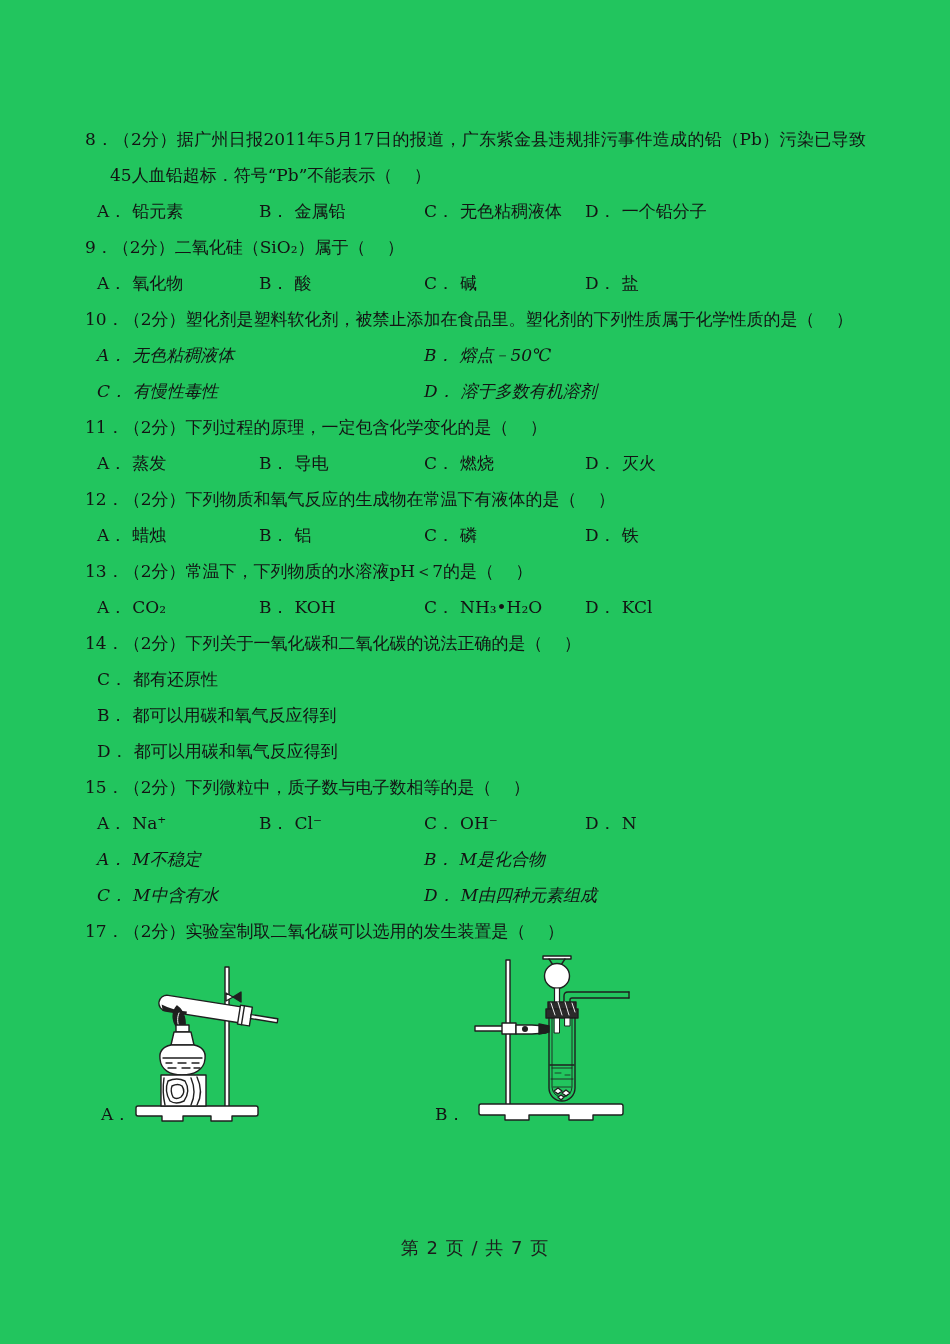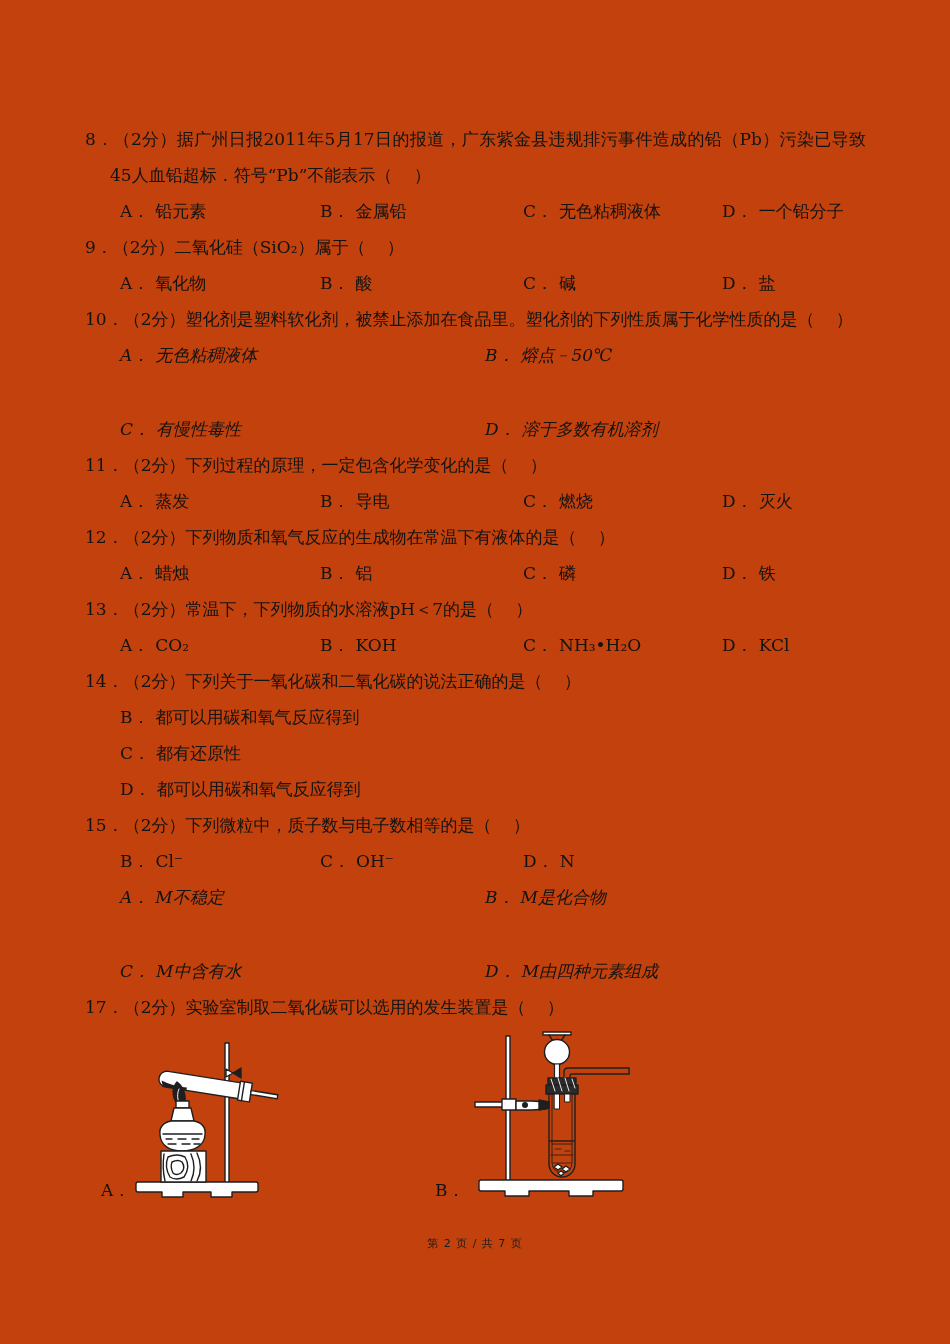--- a/index.html
+++ b/index.html
@@ -2,40 +2,39 @@
 <html><head>
 <meta charset="utf-8">
 <title>Exam Page</title>
 <style>
   * { box-sizing: border-box; }
   html, body { margin: 0; padding: 0; background: #ffffff; }
   .page {
     position: relative;
     width: 950px;
     height: 1344px;
-    background: #c2410c;
+    background: #22c55e;
     font-family: "DejaVu Serif", "Liberation Serif", serif;
     font-size: 17px;
     color: #131313;
     overflow: hidden;
   }
   .content {
     padding: 121px 84px 0 85px;
   }
   .stem {
     padding-left: 25px;
     text-indent: -25px;
     line-height: 36px;
     text-align: justify;
   }
   .qnum { display: inline; }
   .options {
-    margin-left: 35px;
+    margin-left: 12px;
     line-height: 36px;
-    gap: 38px;
   }
   .cols4 { display: grid; grid-template-columns: 162px 165px 161px 1fr; }
   .cols2 { display: grid; grid-template-columns: 327px 1fr; font-style: italic; }
   .rows .option { display: block; }
   .option { white-space: nowrap; }
   .olabel { margin-right: 6px; }
   .figures {
     position: relative;
     height: 174px;
     margin-top: 0px;
@@ -51,21 +50,21 @@
   .figure-b { left: 350px; }
   .fig-label { line-height: 22px; padding-bottom: 2px; }
   .apparatus svg { display: block; }
   .footer {
     position: absolute;
     top: 1236px;
     left: 0;
     width: 100%;
     text-align: center;
     font-family: "DejaVu Sans", "Liberation Sans", sans-serif;
-    font-size: 11px;
+    font-size: 18px;
     color: #1c1c1c;
     letter-spacing: 1px;
   }
 </style>
 </head>
 <body>
 
 <div class="page">
   <div class="content">
 
@@ -125,29 +124,30 @@
         <div class="option"><span class="olabel">A．</span><span>CO₂</span></div>
         <div class="option"><span class="olabel">B．</span><span>KOH</span></div>
         <div class="option"><span class="olabel">C．</span><span>NH₃•H₂O</span></div>
         <div class="option"><span class="olabel">D．</span><span>KCl</span></div>
       </div>
     </div>
 
     <div>
       <div class="stem"><span class="qnum">14．</span><span>（2分）下列关于一氧化碳和二氧化碳的说法正确的是（&nbsp;&nbsp;&nbsp;&nbsp;）</span></div>
       <div class="options rows">
+        <div class="option"><span class="olabel">C．</span><span>都有还原性</span></div>
         <div class="option"><span class="olabel">B．</span><span>都可以用碳和氧气反应得到</span></div>
-        <div class="option"><span class="olabel">C．</span><span>都有还原性</span></div>
         <div class="option"><span class="olabel">D．</span><span>都可以用碳和氧气反应得到</span></div>
       </div>
     </div>
 
     <div>
       <div class="stem"><span class="qnum">15．</span><span>（2分）下列微粒中，质子数与电子数相等的是（&nbsp;&nbsp;&nbsp;&nbsp;）</span></div>
       <div class="options cols4">
+        <div class="option"><span class="olabel">A．</span><span>Na⁺</span></div>
         <div class="option"><span class="olabel">B．</span><span>Cl⁻</span></div>
         <div class="option"><span class="olabel">C．</span><span>OH⁻</span></div>
         <div class="option"><span class="olabel">D．</span><span>N</span></div>
       </div>
     </div>
 
     <div>
       <div class="options cols2">
         <div class="option"><span class="olabel">A．</span><span>M不稳定</span></div>
         <div class="option"><span class="olabel">B．</span><span>M是化合物</span></div>

